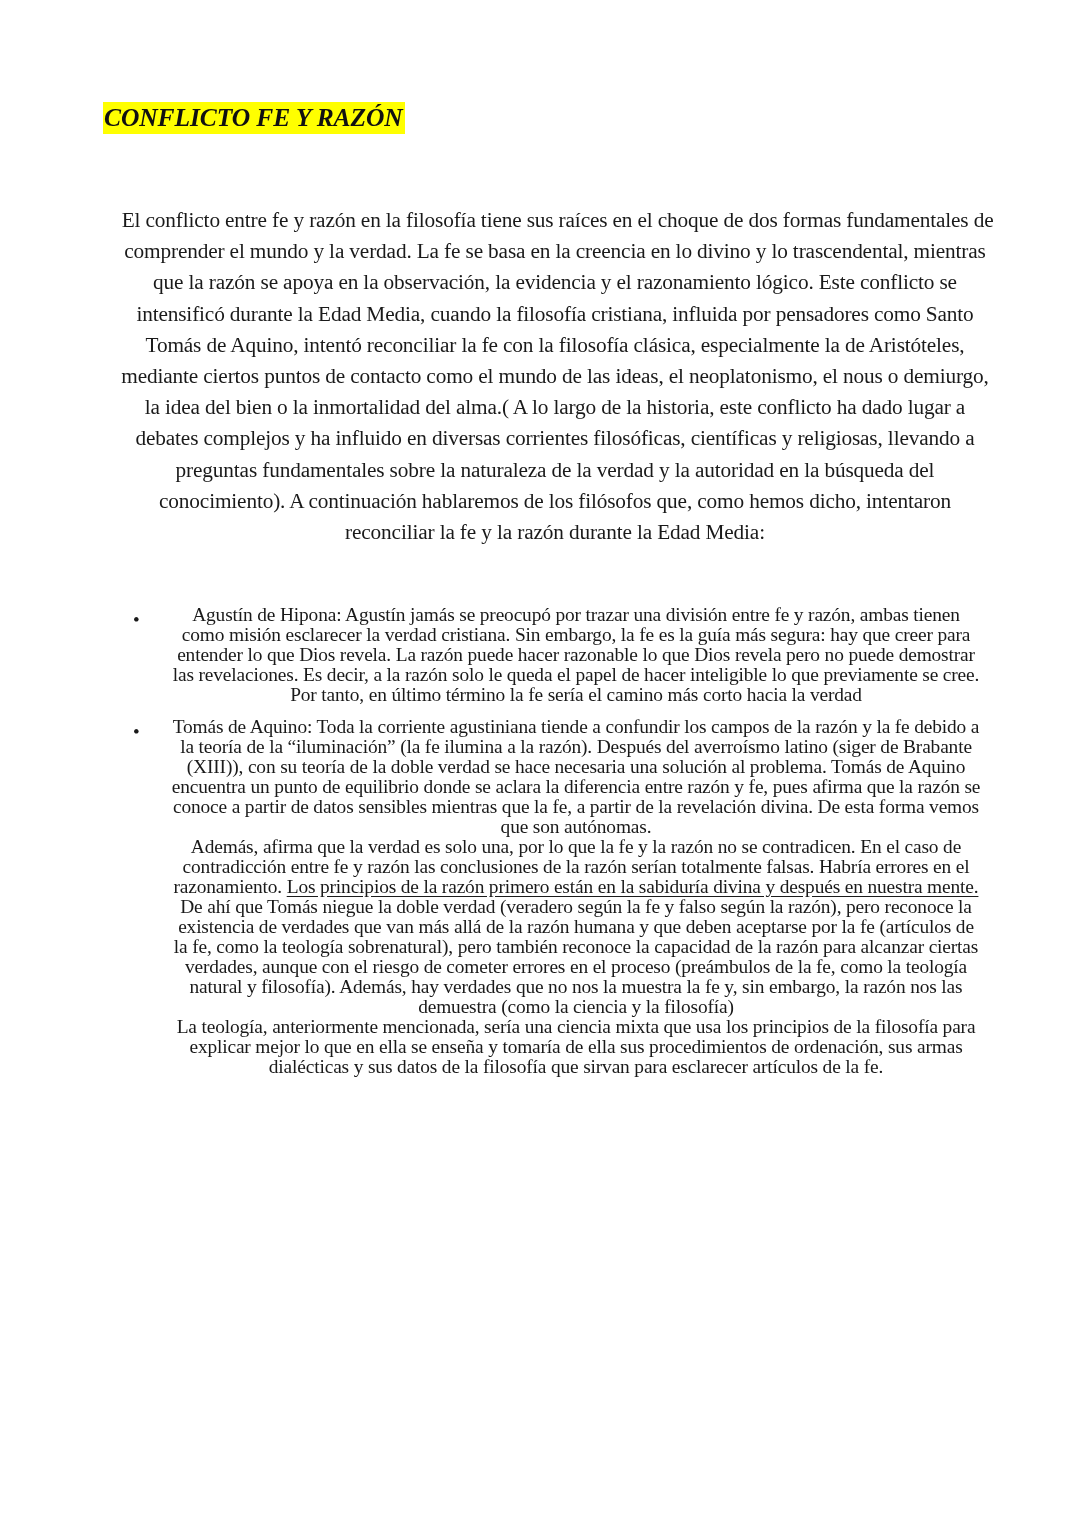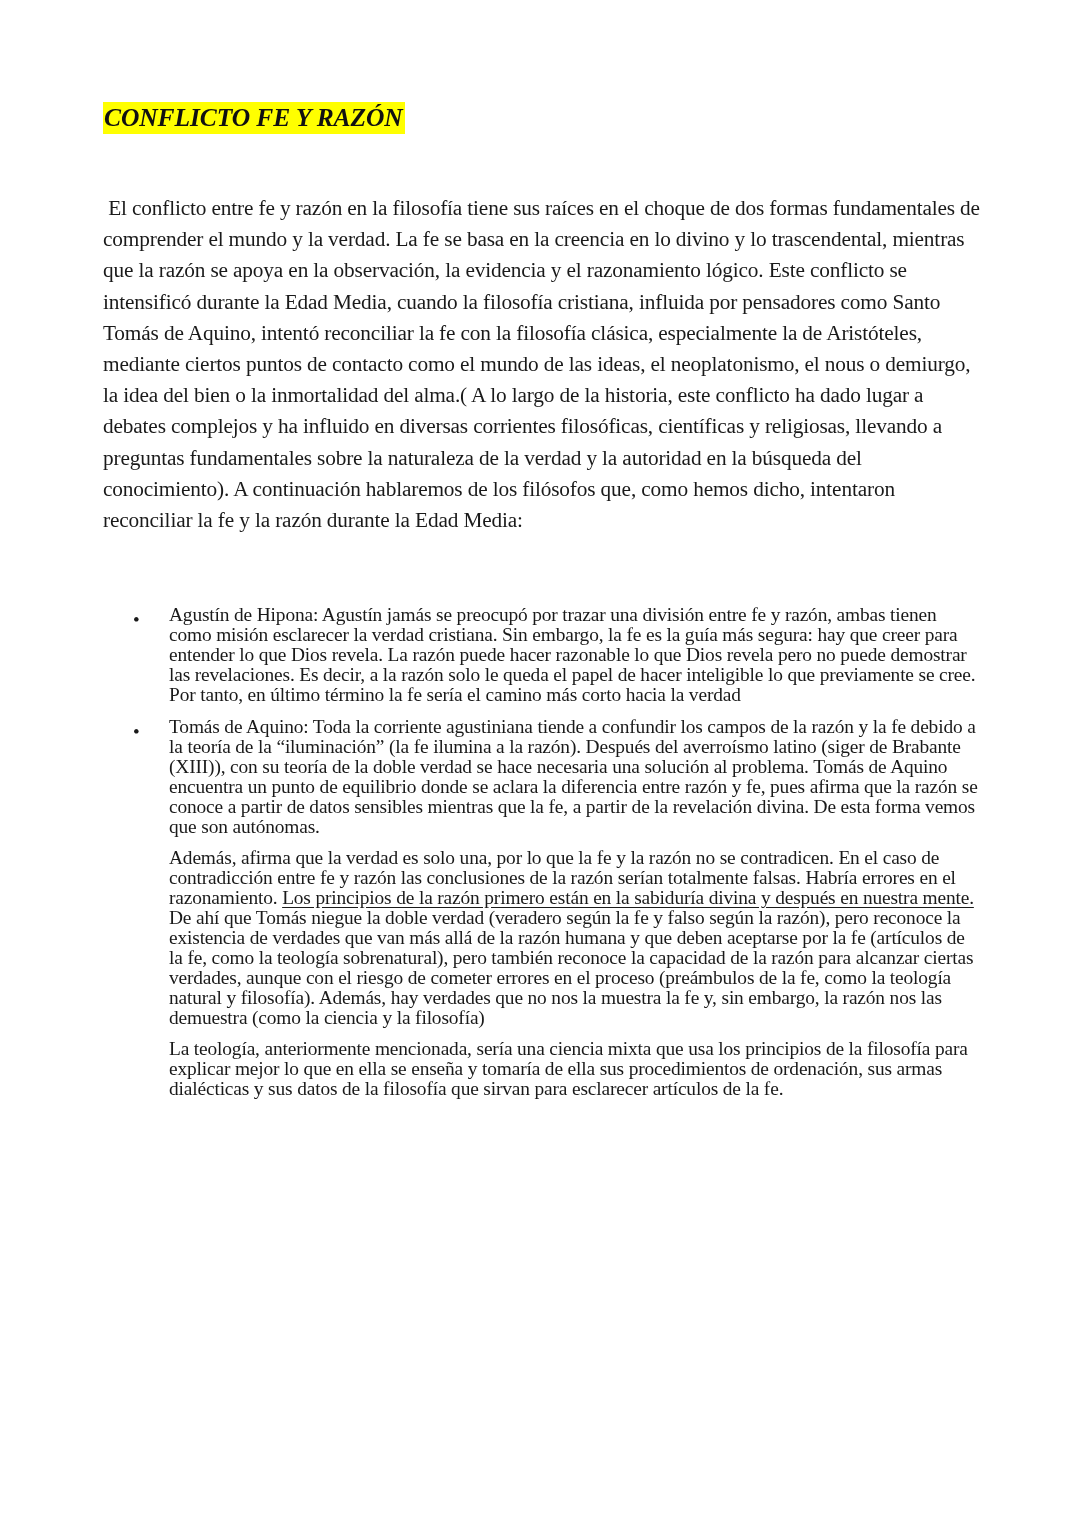--- a/index.html
+++ b/index.html
@@ -4,41 +4,41 @@
 <style>
   html, body { margin: 0; padding: 0; background: #ffffff; }
   body {
     width: 1080px;
     height: 1527px;
     position: relative;
     font-family: "Liberation Serif", "DejaVu Serif", serif;
     color: #1a1a1a;
     overflow: hidden;
   }
-  .page { position: absolute; left: 0; top: 0; width: 1080px; height: 1527px; }
+  .page { position: absolute; left: 0; top: 0; width: 1080px; height: 1527px; text-align: center; }
   .title-wrap { position: absolute; left: 103px; top: 102px; }
   .title {
     display: inline-block;
     background: #ffff00;
     font-weight: bold;
     font-style: italic;
     font-size: 25.5px;
     line-height: 32px;
     padding: 0 2px 0 1px;
     color: #111;
     letter-spacing: -0.1px;
   }
   .intro {
     position: absolute;
     left: 103px;
     top: 193px;
     width: 880px;
     font-size: 21.3px;
     line-height: 31.2px;
-    margin: 0;
+    margin: 12px;
     letter-spacing: -0.15px;
   }
   .list {
     position: absolute;
     left: 103px;
     top: 605px;
     width: 880px;
     margin: 0;
     padding: 0;
     list-style: none;
@@ -51,21 +51,21 @@
     font-size: 19px;
     line-height: 29px;
   }
   .para {
     margin: 0;
     font-size: 19.4px;
     line-height: 20px;
     letter-spacing: -0.15px;
   }
   .item + .item { margin-top: 12px; }
-  .para + .para { margin-top: 11px; }
+  .para + .para { }
   .underline { text-decoration: underline; text-underline-offset: 3px; }
 </style>
 </head>
 <body>
 
 <div class="page">
 
   <div class="title-wrap">
     <h1 class="title" style="margin:0">CONFLICTO FE Y RAZÓN</h1>
   </div>

